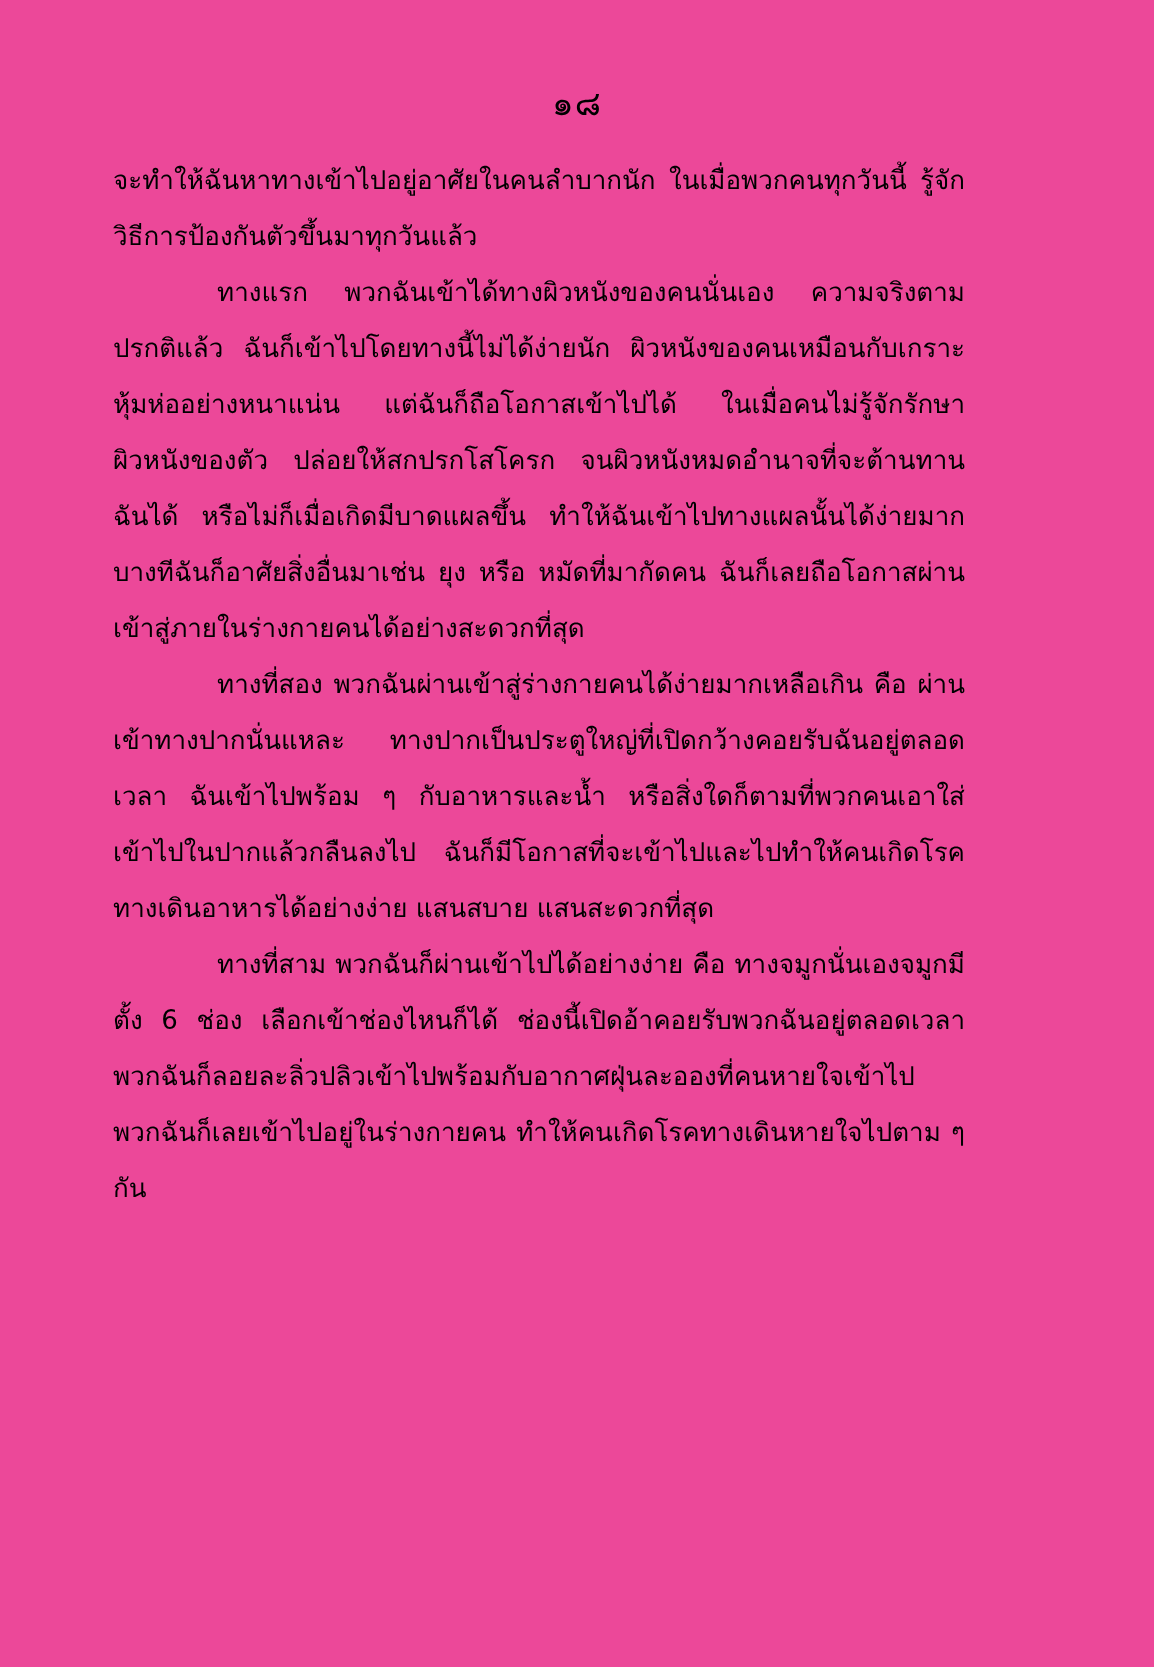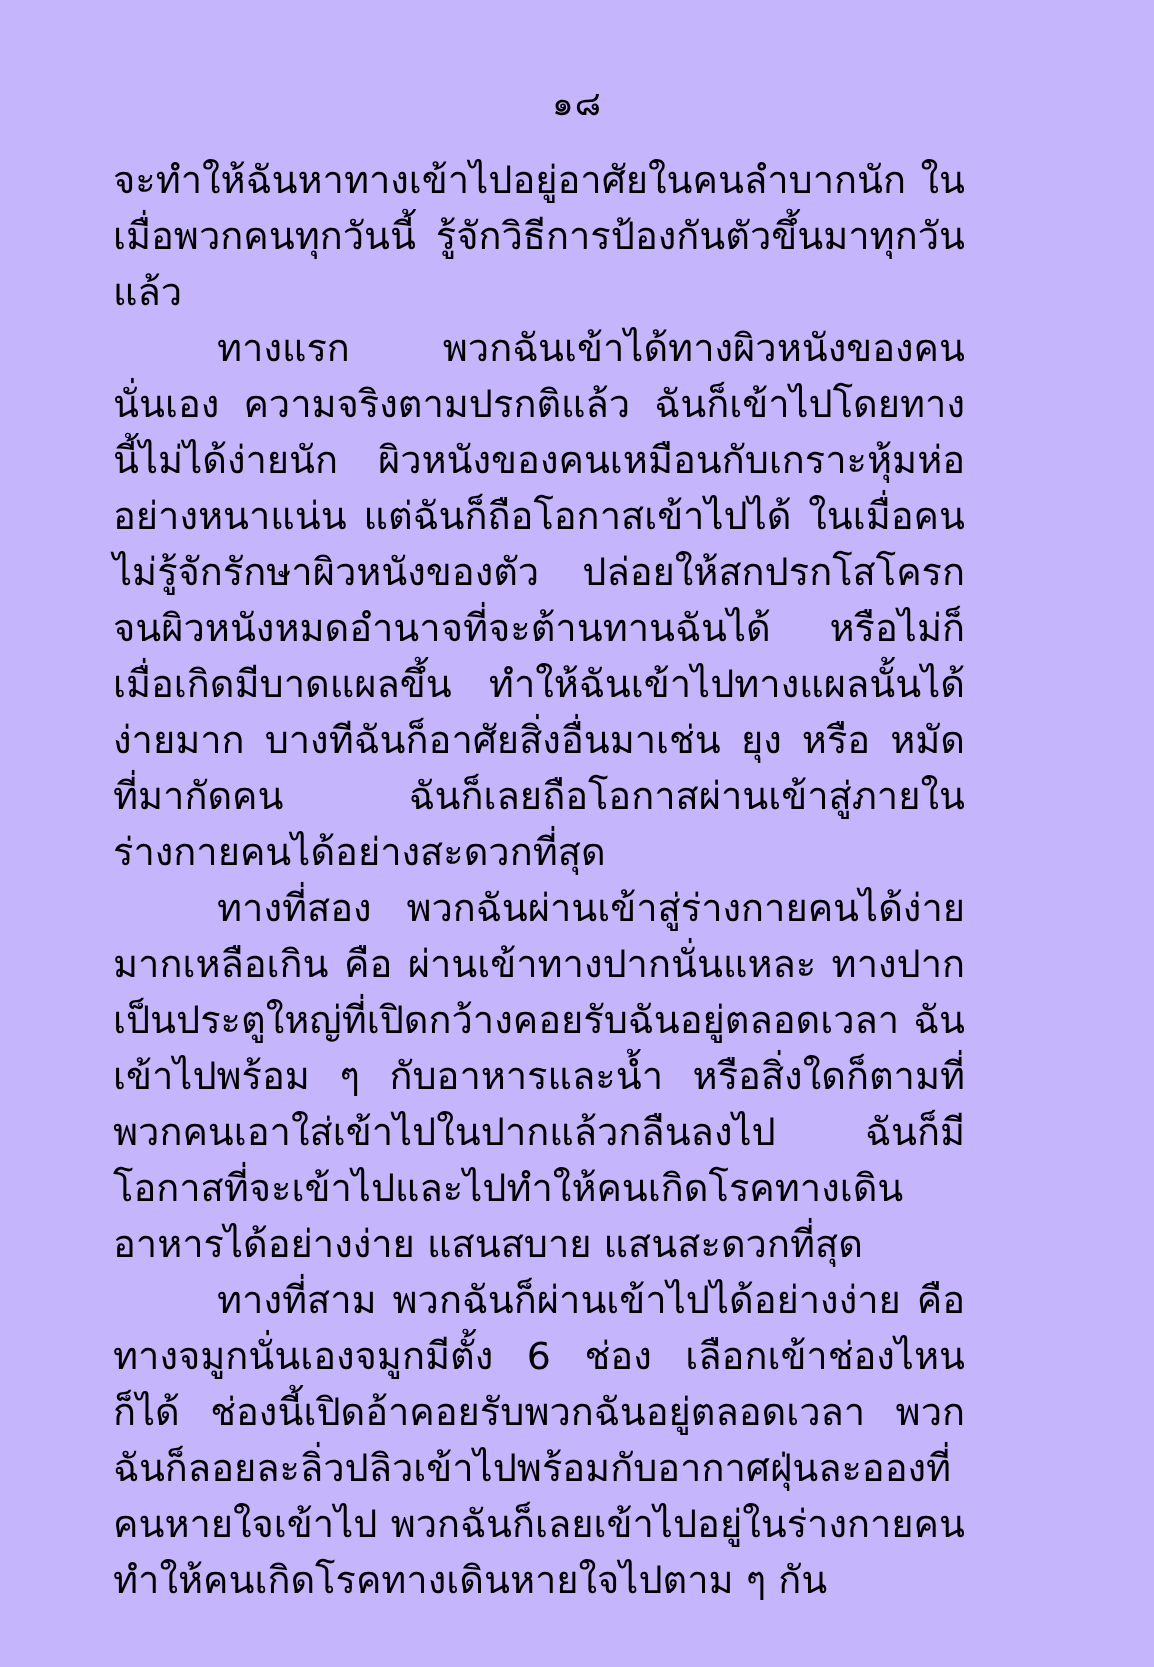--- a/index.html
+++ b/index.html
@@ -14,38 +14,38 @@
     color: #000000;
     position: relative;
     overflow: hidden;
   }
   .page {
     position: absolute;
     top: 0;
     left: 0;
     width: 1154px;
     height: 1667px;
-    background: #c4b5fd;
+    background: #ec4899;
   }
   .page-number {
     position: absolute;
     top: 86px;
     left: 0;
     width: 1154px;
     text-align: center;
     font-size: 34px;
     line-height: 1;
     letter-spacing: 1px;
   }
   .body-text {
     position: absolute;
     top: 152px;
     left: 113px;
     width: 852px;
-    font-size: 38px;
+    font-size: 26px;
     line-height: 56px;
     text-align: justify;
     text-justify: inter-word;
   }
   .para {
     margin: 0;
     padding: 0;
     text-indent: 0;
   }
   .para.indented {

